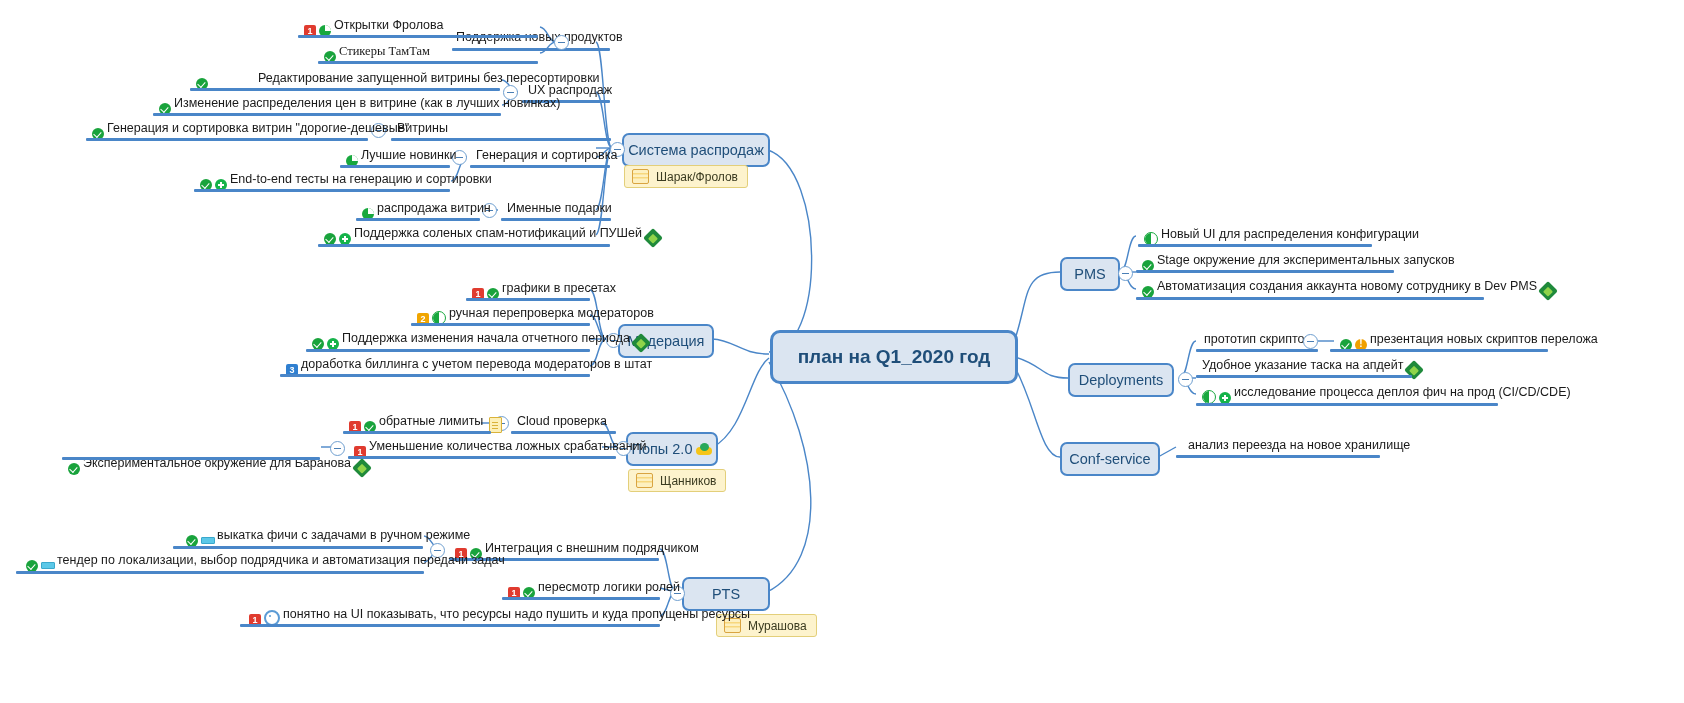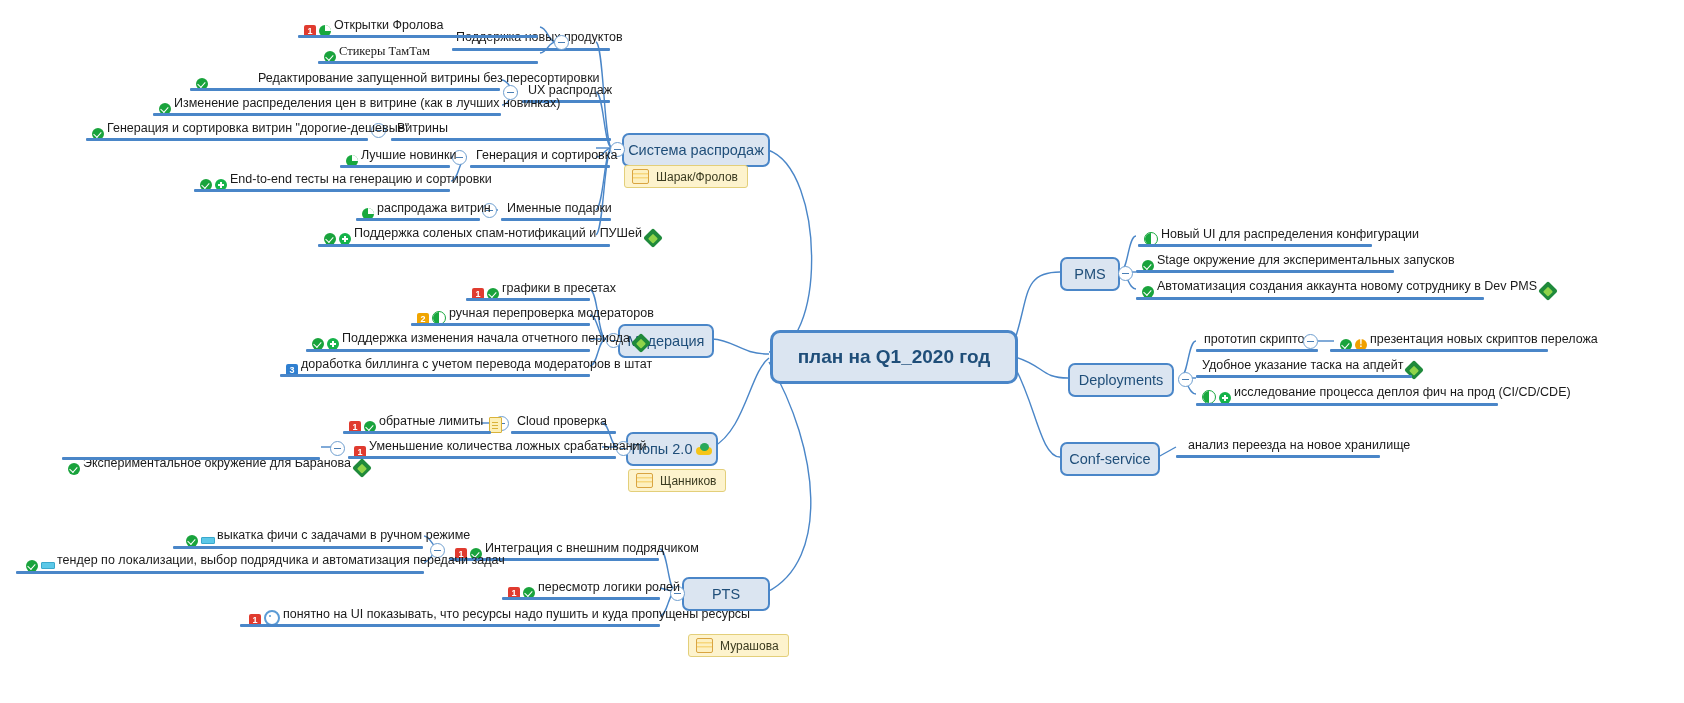--- a/index.html
+++ b/index.html
@@ -423,21 +423,21 @@
     <span class="ico ico-check"></span>
     <span class="txt plain">Экспериментальное окружение для Баранова</span>
     <span class="ico-diamond"></span>
   </div>
   <div class="bar" style="left:62px;top:457px;width:258px;"></div>
 
   <div class="topic" style="left:682px;top:577px;width:84px;height:30px;">
     <span>PTS</span>
   </div>
   <div class="collapse" style="left:670px;top:586px;"></div>
-  <div class="note" style="left:688px;top:614px;margin-top:20px;">
+  <div class="note" style="left:716px;top:614px;">
     <span class="note-ico"></span>
     <span>Мурашова</span>
   </div>
 
   <div class="node leaf" style="left:451px;top:541px;">
     <span class="ico ico-prio p1">1</span>
     <span class="ico ico-check"></span>
     <span class="txt plain">Интеграция с внешним подрядчиком</span>
   </div>
   <div class="bar" style="left:449px;top:558px;width:210px;"></div>

